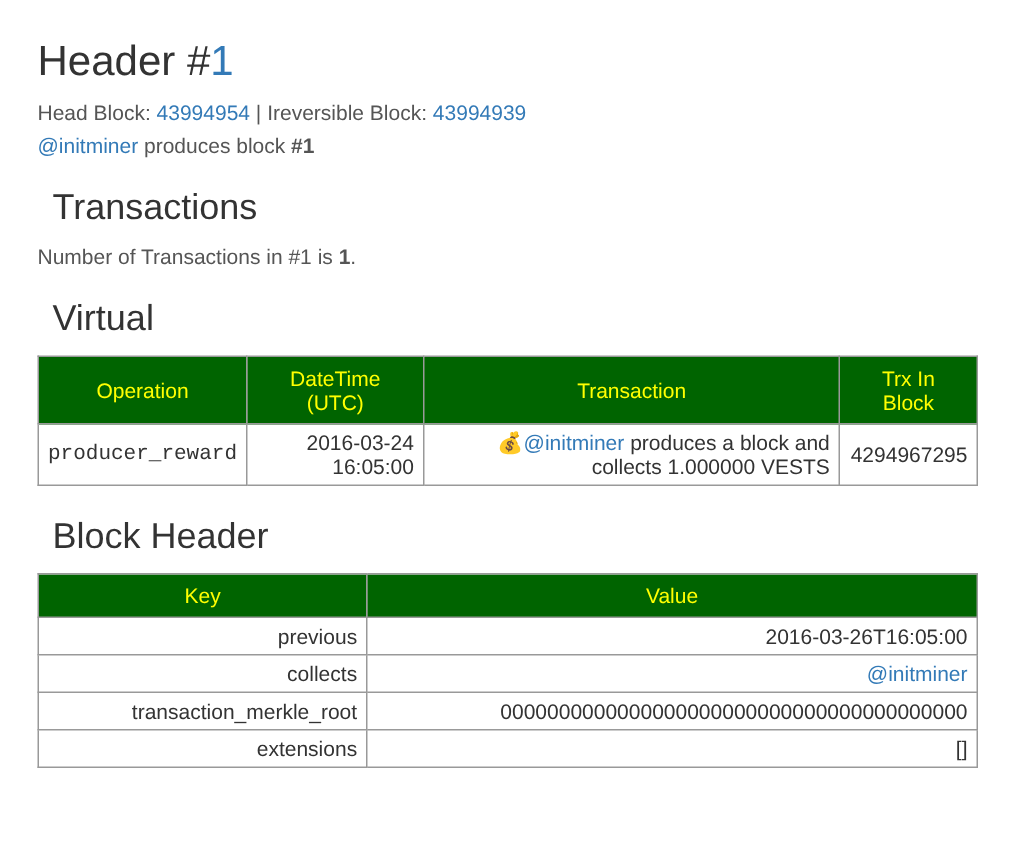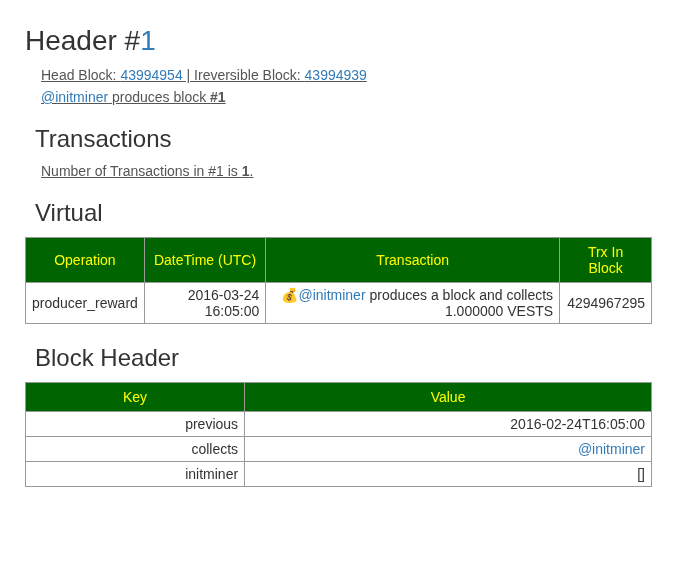--- a/index.html
+++ b/index.html
@@ -10,21 +10,21 @@
     font-size: 14px;
     width: 627px;
   }
   h1, h2 {
     font-weight: 500;
     color: #333;
     margin: 0 0 10px 0;
   }
   h1 { font-size: 28px; }
   h2 { font-size: 24px; margin-top: 20px; margin-left: 10px; }
-  p { margin: 6px 16px; color: #555; text-decoration: underline; }
+  p { margin: 6px 0; color: #555; }
   a, .link {
     color: #337ab7;
     text-decoration: none;
     cursor: pointer;
   }
   table {
     border-collapse: collapse;
     width: 100%;
     margin-top: 8px;
     font-size: 14px;
@@ -36,21 +36,21 @@
     padding: 6px 9px;
     border: 1px solid #999;
     text-align: center;
   }
   td {
     border: 1px solid #999;
     padding: 4px 6px;
     text-align: right;
     color: #333;
   }
-  .left { text-align: left; }
+  .left { text-align: left; font-family: Liberation Mono, monospace; }
   .icon { display: inline-block; }
   .bold { font-weight: bold; }
 </style>
 </head>
 <body>
 
 <h1>
   <span>Header #</span><span class="link">1</span>
 </h1>
 
@@ -93,24 +93,28 @@
 <table>
   <thead>
     <tr>
       <th style="width:35%;">Key</th>
       <th>Value</th>
     </tr>
   </thead>
   <tbody id="bh-body">
       <tr>
         <td>previous</td>
-        <td>2016-02-24T16:05:00</td>
+        <td>2016-03-26T16:05:00</td>
       </tr>
       <tr>
         <td>collects</td>
         <td><a class="link">@initminer</a></td>
       </tr>
       <tr>
-        <td>initminer</td>
+        <td>transaction_merkle_root</td>
+        <td>0000000000000000000000000000000000000000</td>
+      </tr>
+      <tr>
+        <td>extensions</td>
         <td>[]</td>
       </tr>
     </tbody>
 </table>
 
 </body></html>

